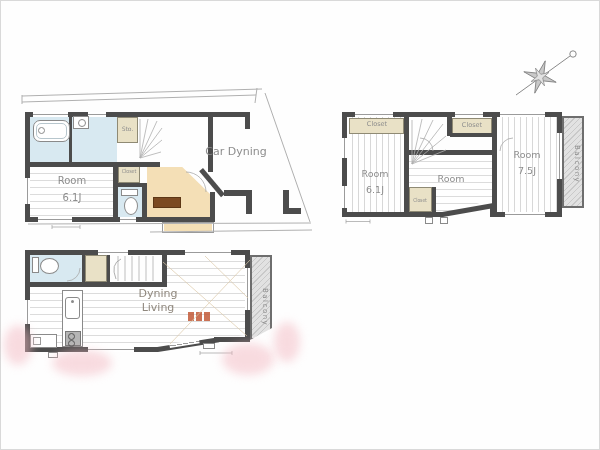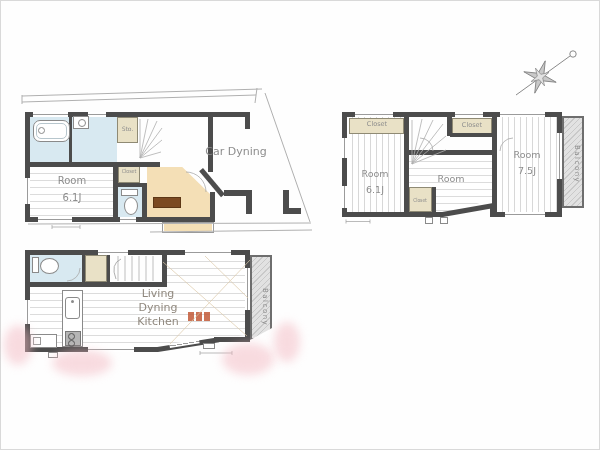--- a/index.html
+++ b/index.html
@@ -169,23 +169,22 @@
     <div class="wbox" style="left:62px;top:290px;width:21px;height:57px;"></div>
     <div class="wbox" style="left:65px;top:297px;width:15px;height:22px;border-radius:3px;"></div>
     <div class="abs" style="left:71px;top:300px;width:3px;height:3px;background:#8a8a8a;border-radius:50%;"></div>
     <div class="abs" style="left:65px;top:331px;width:16px;height:15px;background:#b5b5b5;border:1px solid #777;box-sizing:border-box;"></div>
     <div class="abs" style="left:68px;top:333px;width:5px;height:5px;border:1px solid #555;border-radius:50%;"></div>
     <div class="abs" style="left:68px;top:340px;width:5px;height:5px;border:1px solid #555;border-radius:50%;"></div>
     <div class="wbox" style="left:30px;top:334px;width:27px;height:14px;"></div>
     <div class="abs" style="left:33px;top:337px;width:8px;height:8px;border:1px solid #9a9a9a;box-sizing:border-box;"></div>
 
     <div class="lbl" style="left:116px;top:287px;width:84px;font-size:11px;line-height:14px;color:#90887e;">
+      <div>Dyning</div>
       <div>Living</div>
-      <div>Dyning</div>
-      <div>Kitchen</div>
     </div>
     <div class="lbl vlbl" style="left:253px;top:276px;width:16px;height:62px;font-size:7px;">Balcony</div>
 
     <div class="abs" style="left:188px;top:312px;width:24px;height:9px;opacity:.85;filter:blur(.4px);background:repeating-linear-gradient(to right,#c25a38 0 6px,rgba(0,0,0,0) 6px 8px);"></div>
   </div>
 
   <svg width="600" height="450" viewBox="0 0 600 450">
 
     <g stroke="#b0b0b0" stroke-width="1" fill="none">
       <path d="M22,96 L262,89"></path>

